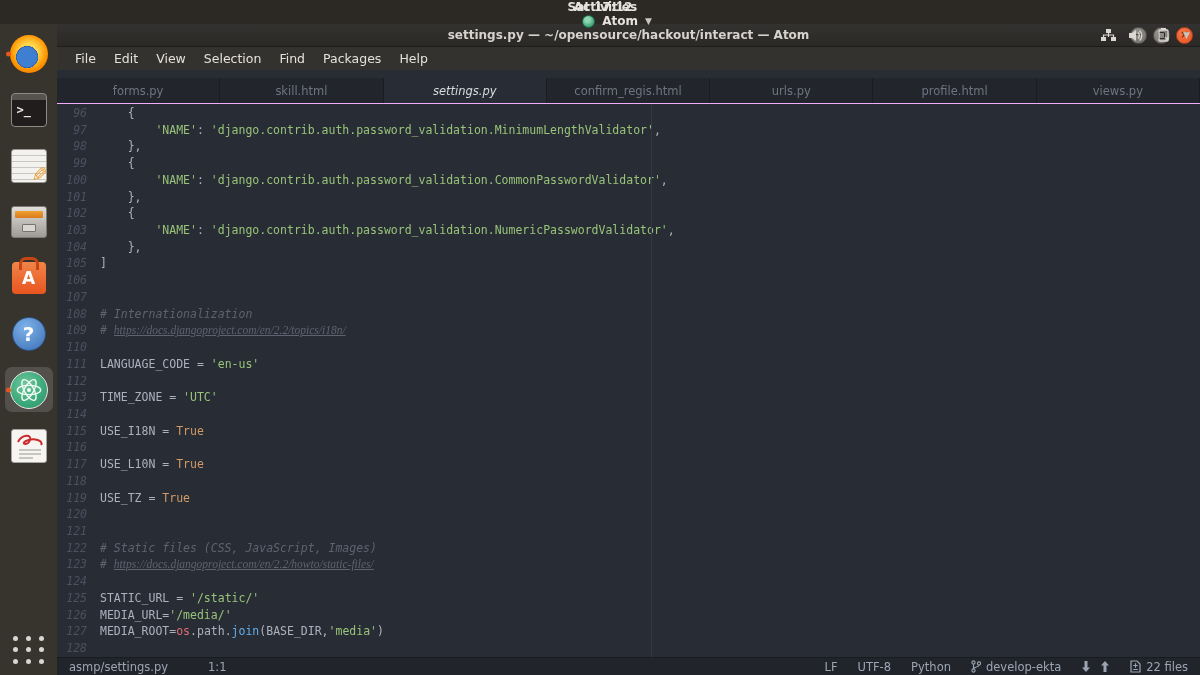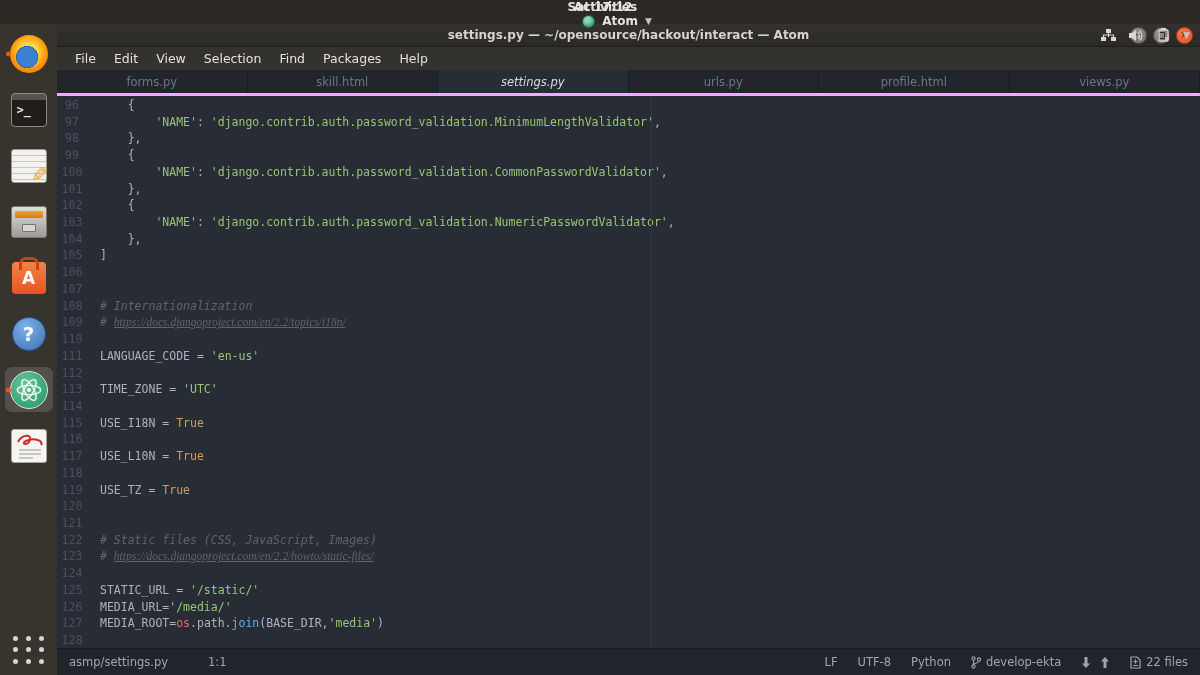--- a/index.html
+++ b/index.html
@@ -50,36 +50,36 @@
   .wtitle { position:absolute; left:0; right:0; text-align:center; font-size:12px; font-weight:bold; color:#d6d3cf; }
   .winbtns { margin-left:auto; margin-right:7px; display:flex; gap:6px; z-index:2; }
   .wbtn { width:17px; height:17px; border-radius:50%; display:flex; align-items:center; justify-content:center; font-size:10px; line-height:1; }
   .wbtn.min, .wbtn.max { background:radial-gradient(circle at 35% 30%, #989590, #6f6c67); color:#2e2c29; border:1px solid #55524d; }
   .wbtn.max span { width:7px; height:7px; border:1.5px solid #2e2c29; border-radius:1px; display:block; }
   .wbtn.close { background:radial-gradient(circle at 35% 30%, #f4784a, #e95420); color:#7b2c0c; border:1px solid #b8411a; font-weight:bold; }
 
   .menubar { height:23px; background:#34322e; display:flex; align-items:center; padding-left:9px; font-size:12.5px; color:#e4e1dd; flex:none; }
   .menu-item { padding:2px 9px; }
 
-  .tabbar { height:26px; background:#4d7c0f; display:flex; flex:none; border-bottom:3px solid #f0abfc; }
+  .tabbar { height:26px; background:#4d7c0f; display:flex; flex:none; border-bottom:1px solid #f0abfc;margin-top:8px; }
   .tab { flex:1; display:flex; align-items:center; justify-content:center; font-size:11.5px; color:#6e7582;
          background:#22252b; border-right:1px solid #191c20; overflow:hidden; white-space:nowrap; }
   .tab.active { background:#282c34; color:#d7dae0; font-style:italic; }
 
   .editor { flex:1; background:#282c34; position:relative; overflow:hidden;
             font-family:"DejaVu Sans Mono","Liberation Mono",monospace; font-size:11.5px; padding-top:1px; }
   .wrap-guide { position:absolute; left:594px; top:0; bottom:0; width:1px; background:#333945; }
   .line { display:flex; height:16.72px; line-height:16.72px; white-space:pre; }
-  .ln { width:43px; flex:none; text-align:center; padding-right:13px; color:#4a5161; }
+  .ln { width:43px; flex:none; text-align:right; padding-right:13px; color:#4a5161;font-style:italic; }
   .tk-p { color:#abb2bf; } .tk-s { color:#98c379; } .tk-k { color:#d19a66; }
   .tk-c { color:#5d6370; font-style:italic; }
   .tk-u { color:#5d6370; font-style:italic; text-decoration:underline;font-family:Liberation Serif, serif; }
   .tk-r { color:#e06c75; } .tk-b { color:#61afef; }
 
-  .statusbar { height:27px; background:#21252b; border-top:1px solid #181b20; display:flex; align-items:center;
+  .statusbar { height:18px; background:#21252b; border-top:1px solid #181b20; display:flex; align-items:center;
                font-size:11.5px; color:#9da5b4; padding:0 12px; flex:none; }
   .sb-path { margin-left:0; } .sb-cursor { margin-left:40px; }
   .sb-right { margin-left:auto; display:flex; align-items:center; gap:20px; }
   .sb-item { display:flex; align-items:center; gap:5px; }
   .sb-arrows { display:flex; gap:9px; }
   .sb-right svg { display:block; }
 </style>
 </head>
 <body>
 
@@ -185,20 +185,21 @@
       <span class="menu-item">Selection</span>
       <span class="menu-item">Find</span>
       <span class="menu-item">Packages</span>
       <span class="menu-item">Help</span>
     </div>
 
   <div class="tabbar">
       <div class="tab">forms.py</div>
       <div class="tab">skill.html</div>
       <div class="tab active">settings.py</div>
+      <div class="tab">confirm_regis.html</div>
       <div class="tab">urls.py</div>
       <div class="tab">profile.html</div>
       <div class="tab">views.py</div>
     </div>
 
   <div class="editor">
     <div class="wrap-guide"></div>
     <div>
         <div class="line"><span class="ln">96</span><span class="code"><span class="tk-p">    {</span></span></div>
         <div class="line"><span class="ln">97</span><span class="code"><span class="tk-p">        </span><span class="tk-s">'NAME'</span><span class="tk-p">: </span><span class="tk-s">'django.contrib.auth.password_validation.MinimumLengthValidator'</span><span class="tk-p">,</span></span></div>

